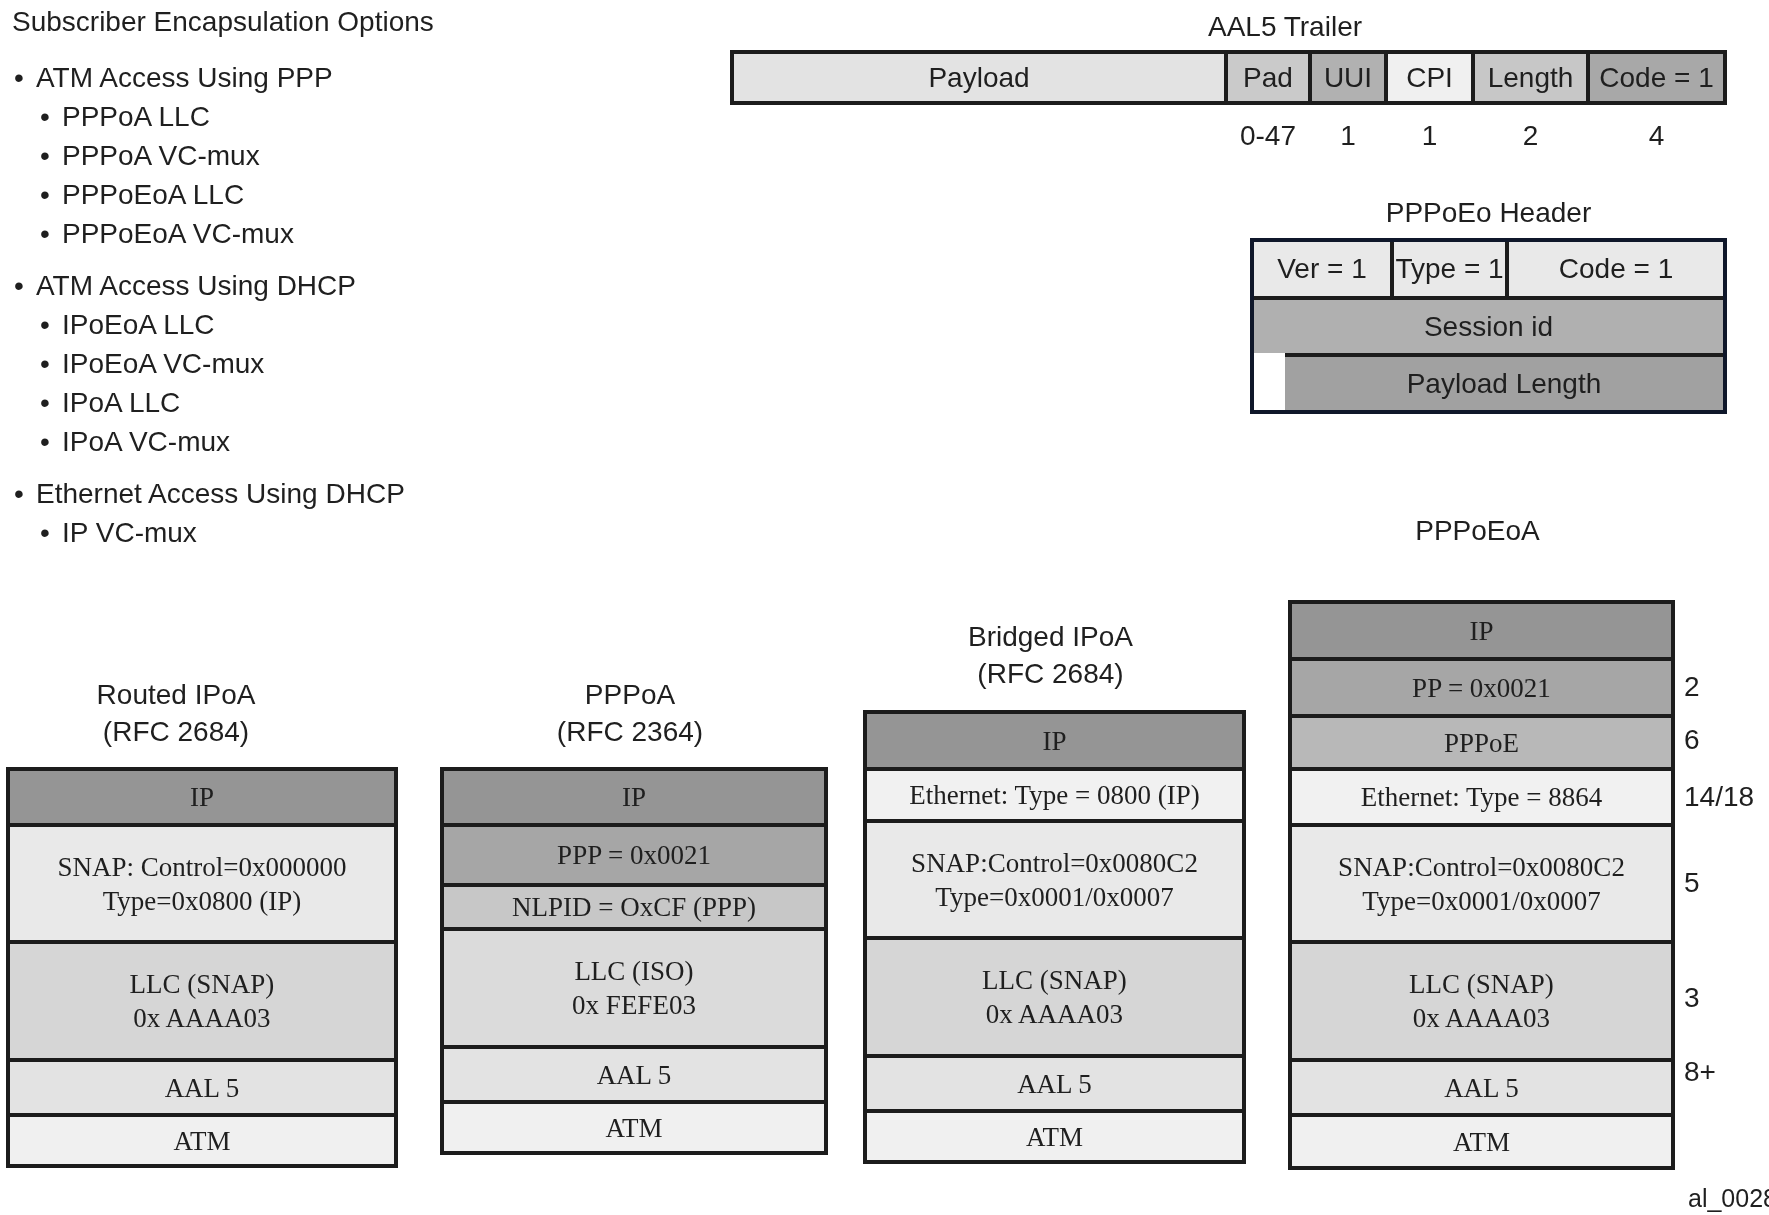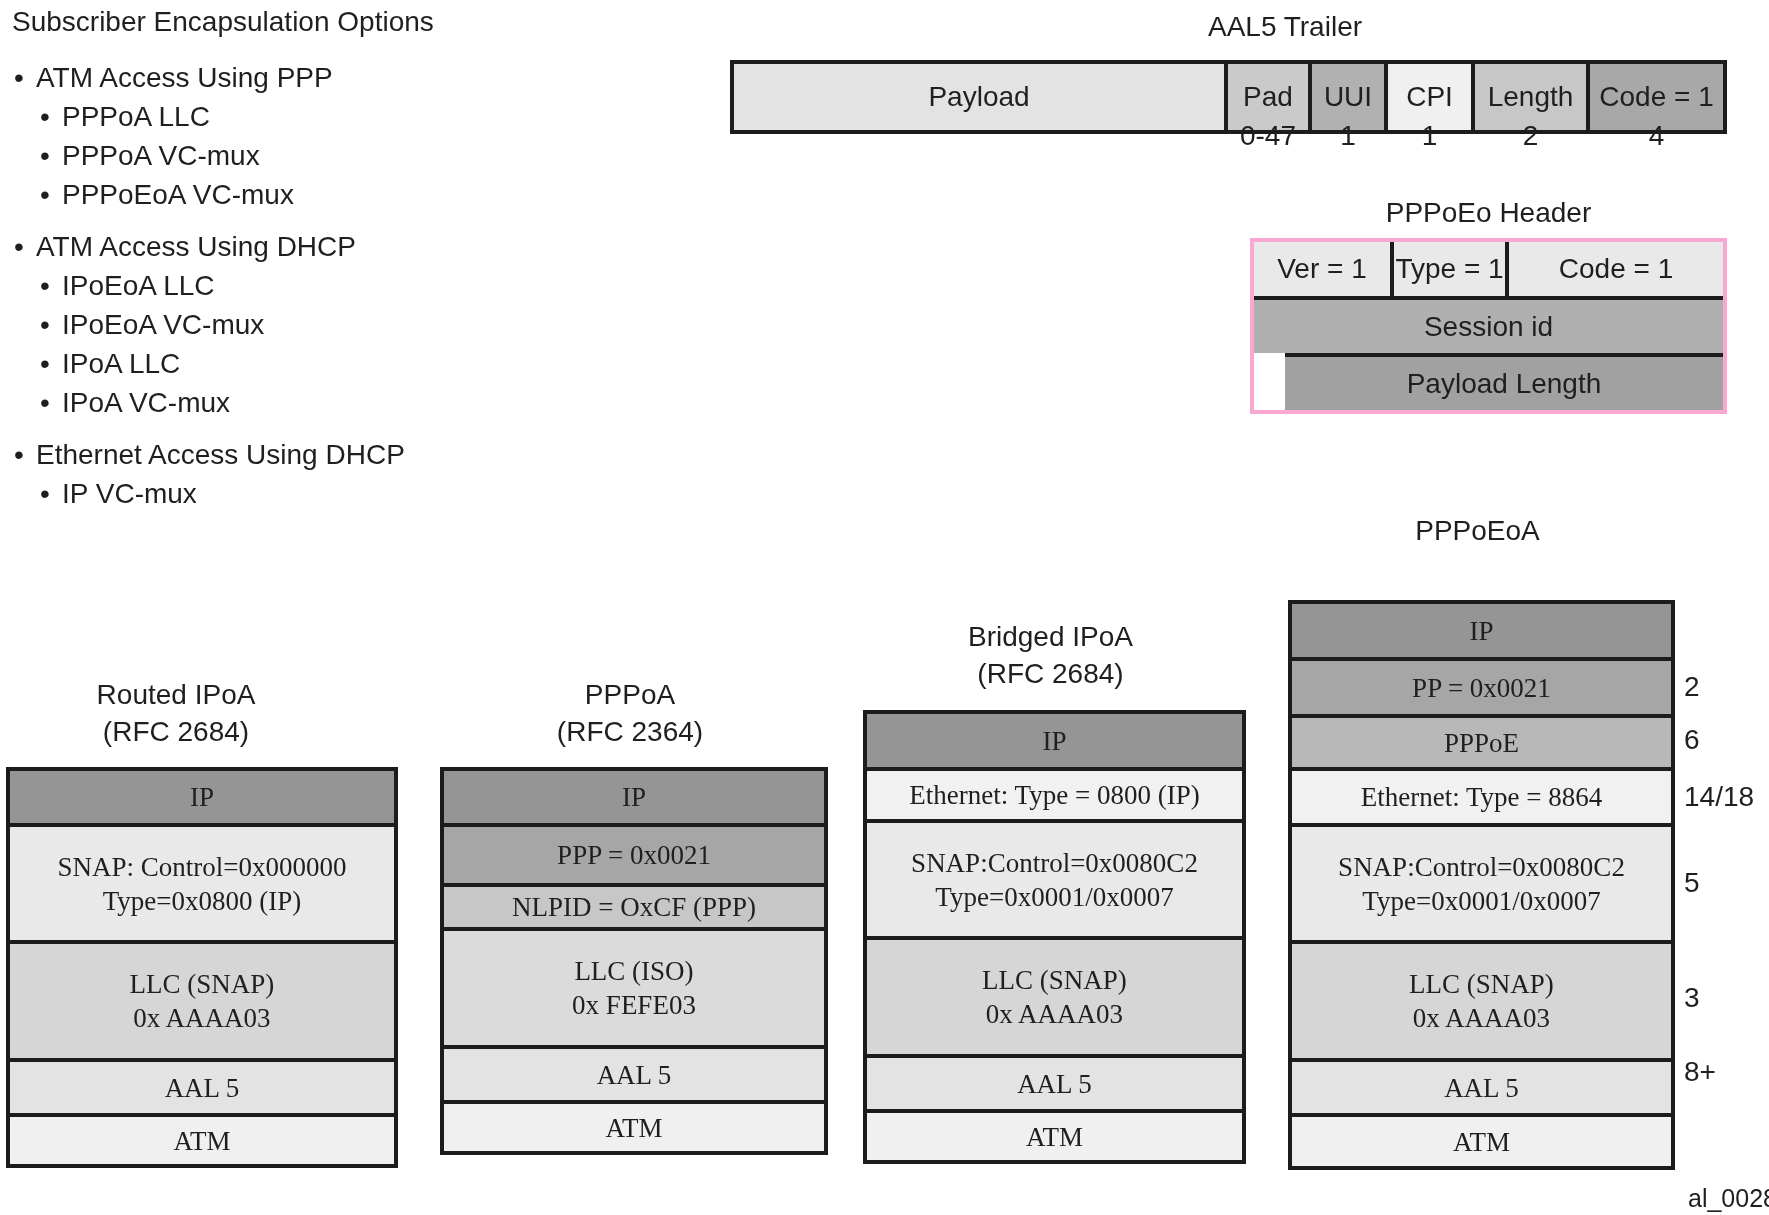--- a/index.html
+++ b/index.html
@@ -12,32 +12,32 @@
   .opt-group{margin:0 0 13px 0;}
   .opt-label{position:relative;font-size:28px;line-height:39px;padding-left:24px;}
   .opt-label::before{content:"•";position:absolute;left:2px;}
   .opt-item{position:relative;font-size:28px;line-height:39px;padding-left:24px;margin-left:26px;}
   .opt-item::before{content:"•";position:absolute;left:2px;}
 
   
   .dtitle{position:absolute;text-align:center;font-size:28px;line-height:37px;}
 
   
-  .tbar{position:absolute;left:730px;top:60px;width:997px;height:74px;
+  .tbar{position:absolute;left:730px;top:50px;width:997px;height:55px;
         border:4px solid #1c1c1c;box-sizing:border-box;display:flex;background:#fff;}
   .tseg{box-sizing:border-box;display:flex;align-items:center;justify-content:center;
         font-size:28px;height:100%;}
   .tseg + .tseg{border-left:4px solid #1c1c1c;}
   .tsizes{position:absolute;left:730px;top:118px;width:997px;height:36px;
           border:4px solid transparent;box-sizing:border-box;display:flex;}
   .tsizes .tseg{border-left-color:transparent;background:transparent;}
 
   
   .hdr-box{position:absolute;left:1250px;top:238px;width:477px;
-           border:4px solid #f9a8d4;box-sizing:border-box;background:#fff;}
+           border:4px solid #0f172a;box-sizing:border-box;background:#fff;}
   .hdr-row{box-sizing:border-box;display:flex;align-items:center;justify-content:center;
            font-size:28px;}
   .hdr-row.r1{height:54px;}
   .hdr-row.r2,.hdr-row.r3{height:57px;border-top:4px solid #1c1c1c;}
   .hdr-cell{box-sizing:border-box;height:100%;display:flex;align-items:center;justify-content:center;}
   .hdr-cell + .hdr-cell{border-left:4px solid #1c1c1c;}
 
   
   .stack{position:absolute;border:4px solid #1c1c1c;box-sizing:content-box;background:#fff;}
   .srow{box-sizing:border-box;display:flex;flex-direction:column;justify-content:center;
@@ -73,20 +73,21 @@
 
 <div class="canvas">
 
   <div class="list-title">Subscriber Encapsulation Options</div>
 
   <div class="opt-list">
     <div class="opt-group">
       <div class="opt-label">ATM Access Using PPP</div>
       <div class="opt-item">PPPoA LLC</div>
       <div class="opt-item">PPPoA VC-mux</div>
+      <div class="opt-item">PPPoEoA LLC</div>
       <div class="opt-item">PPPoEoA VC-mux</div>
     </div>
     <div class="opt-group">
       <div class="opt-label">ATM Access Using DHCP</div>
       <div class="opt-item">IPoEoA LLC</div>
       <div class="opt-item">IPoEoA VC-mux</div>
       <div class="opt-item">IPoA LLC</div>
       <div class="opt-item">IPoA VC-mux</div>
     </div>
     <div class="opt-group">

